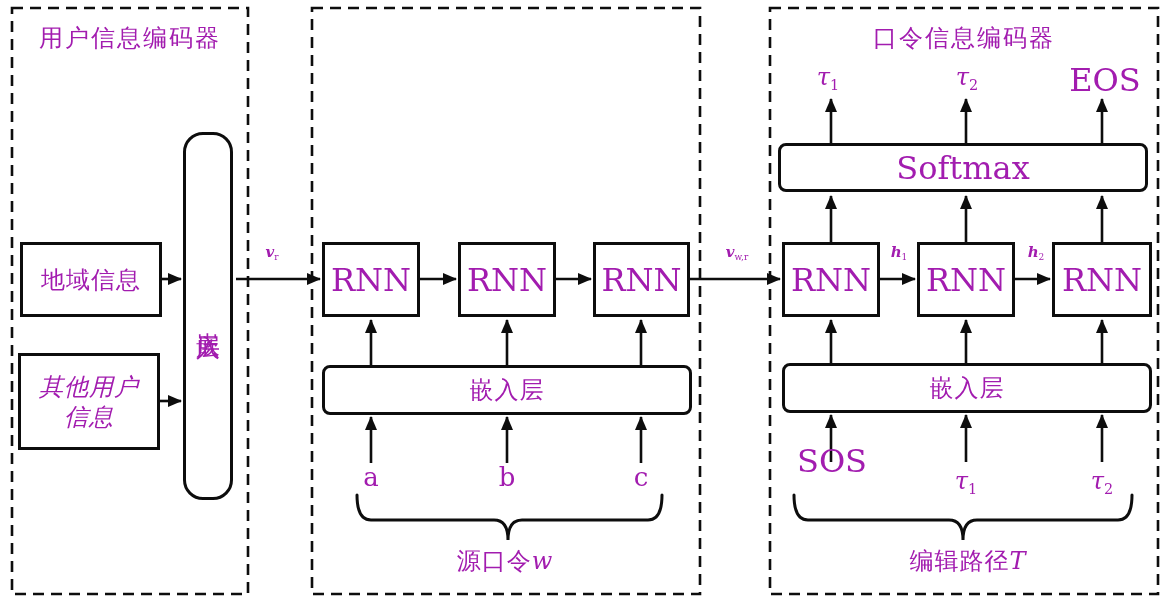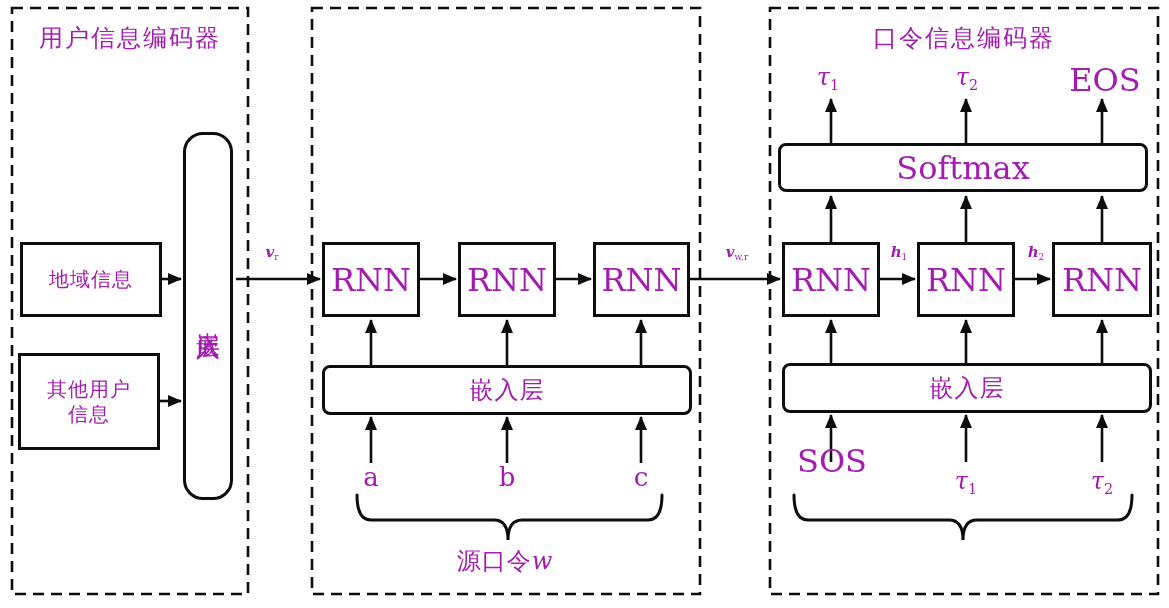--- a/index.html
+++ b/index.html
@@ -12,38 +12,38 @@
     overflow:hidden;
   }
   svg.layer{position:absolute;left:0;top:0;width:1169px;height:608px;}
   .box{
     position:absolute;box-sizing:border-box;
     border:3px solid #0d0d0d;background:#ffffff;
     display:flex;align-items:center;justify-content:center;
     text-align:center;
   }
   .rounded{border-radius:8px;}
-  .cjk{font-size:20px;letter-spacing:1px;}
+  .cjk{font-size:24px;letter-spacing:1px;}
   .latin{font-family:"DejaVu Serif","Liberation Serif",serif;font-size:32px;}
   .lbl{
     position:absolute;transform:translateX(-50%);
     white-space:nowrap;text-align:center;line-height:1.1;
   }
   .title{font-size:24px;letter-spacing:2px;}
   .math{
     font-family:"DejaVu Serif","Liberation Serif",serif;
     font-style:italic;font-weight:bold;font-size:15px;
   }
   .mathlight{
     font-family:"DejaVu Serif","Liberation Serif",serif;
     font-style:italic;font-weight:normal;font-size:24px;
   }
   sub{font-size:0.6em;font-weight:normal;font-style:normal;vertical-align:-0.35em;}
   .two-line{line-height:1.25;}
-  .two-line span{display:block;}
+  .two-line span{display:block;font-style:italic;}
   .vtext{
     writing-mode:vertical-rl;text-orientation:upright;
     font-size:24px;letter-spacing:2px;
   }
 </style>
 </head>
 <body>
 
 <div class="canvas">
 
@@ -165,20 +165,23 @@
   <div class="lbl latin" style="left:832px;top:444px">
     <span>SOS</span>
   </div>
   <div class="lbl mathlight" style="left:966px;top:468px">
     <span>τ</span><sub>1</sub>
   </div>
   <div class="lbl mathlight" style="left:1102px;top:468px">
     <span>τ</span><sub>2</sub>
   </div>
 
+  <div class="lbl cjk" style="left:968px;top:548px;font-size:24px">
+    <span>编辑路径</span><span class="mathlight">T</span>
+  </div>
 
   <div class="lbl math" style="left:272px;top:244px">
     <span>v</span><sub>r</sub>
   </div>
   <div class="lbl math" style="left:737px;top:244px">
     <span>v</span><sub>w,r</sub>
   </div>
   <div class="lbl math" style="left:899px;top:244px">
     <span>h</span><sub>1</sub>
   </div>

